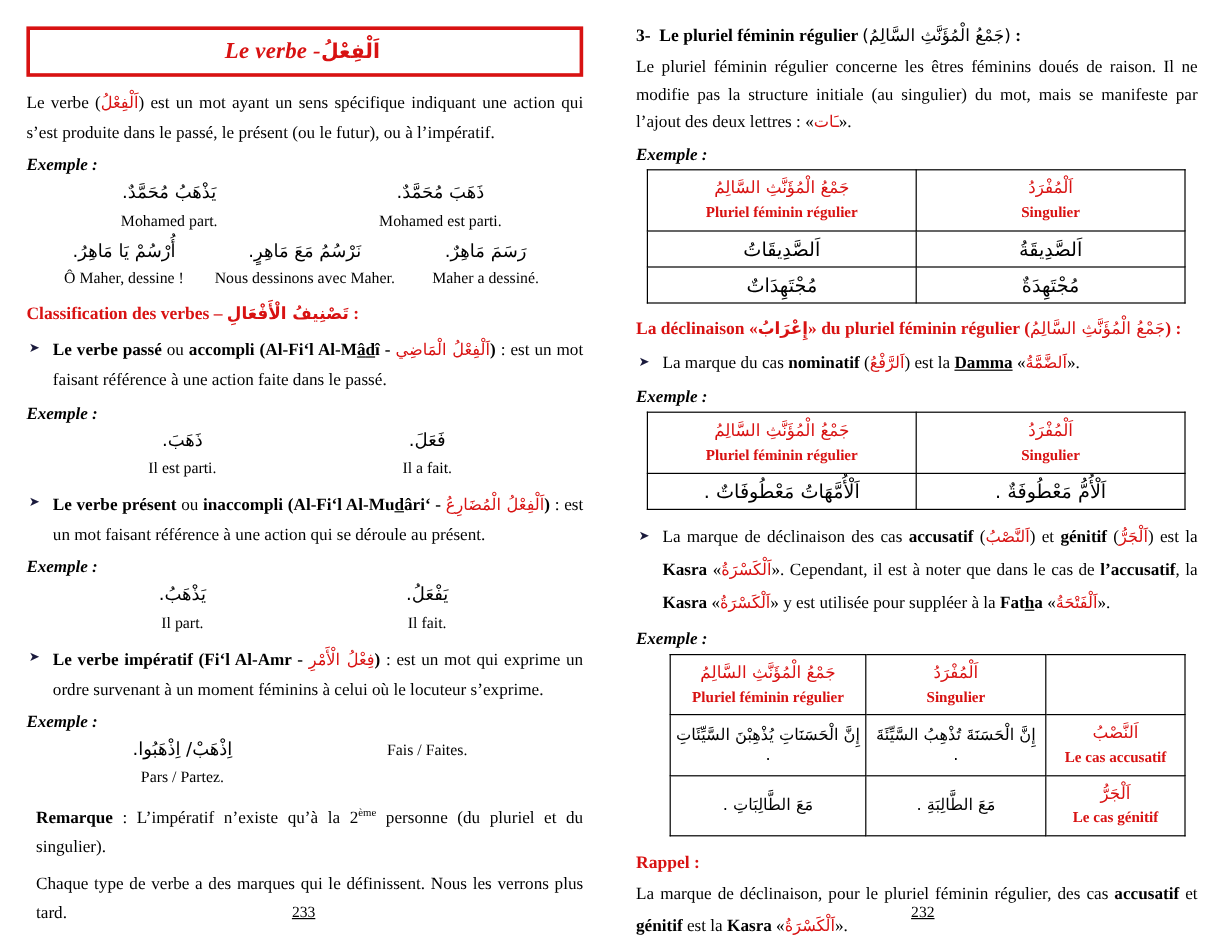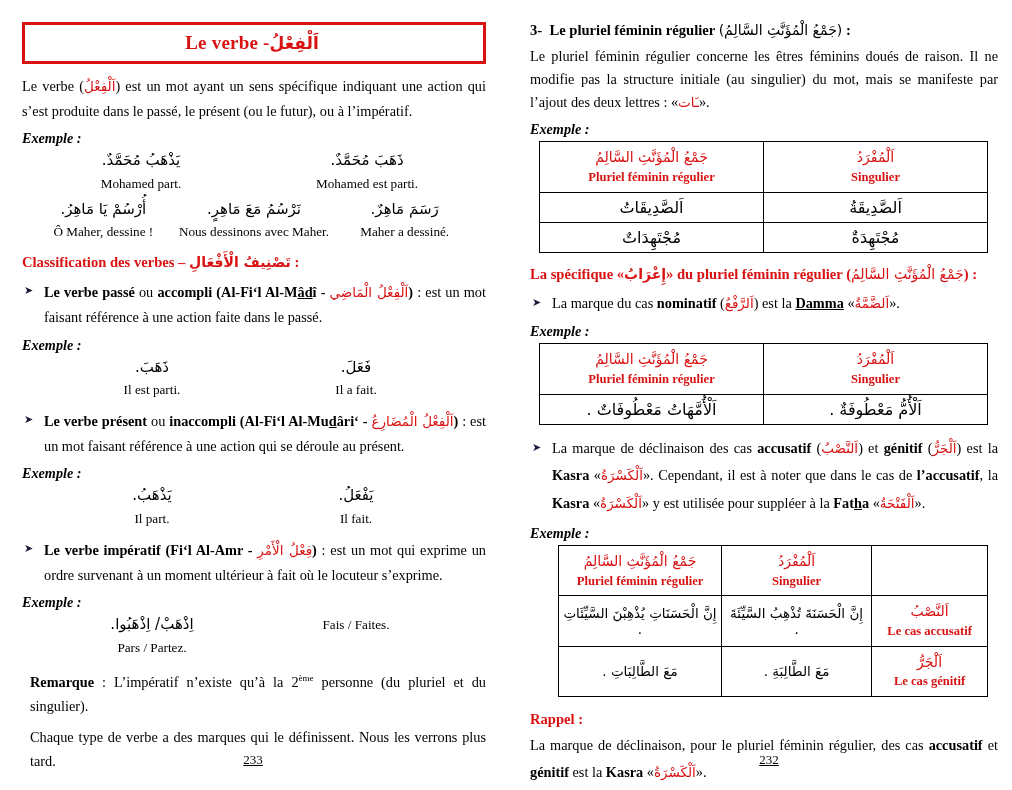--- a/index.html
+++ b/index.html
@@ -61,20 +61,21 @@
     display: flex;
     align-items: center;
     justify-content: center;
     margin-bottom: 10px;
   }
   .title-box .title-text {
     color: #d81212;
     font-weight: bold;
     font-size: 19px;
     letter-spacing: .2px;
+    font-style: italic;
   }
   .title-box .title-ar {
     font-family: "DejaVu Sans", sans-serif;
     color: #d81212;
     font-weight: bold;
     font-size: 17px;
     direction: rtl;
     unicode-bidi: embed;
     margin-right: 4px;
   }
@@ -261,21 +262,21 @@
       <div class="ex-cell">
         <div class="ex-ar">يَفْعَلُ.</div>
         <div class="ex-fr">Il fait.</div>
       </div>
       <div class="ex-cell">
         <div class="ex-ar">يَذْهَبُ.</div>
         <div class="ex-fr">Il part.</div>
       </div>
     </div>
 
-    <div class="bullet"><b>Le verbe impératif</b><b> (Fi‘l Al-Amr - </b><span class="ar-red">فِعْلُ الْأَمْرِ</span><b>)</b><span> : est un mot qui exprime un ordre survenant à un moment ultérieur à fait où le locuteur s’exprime.</span></div>
+    <div class="bullet"><b>Le verbe impératif</b><b> (Fi‘l Al-Amr - </b><span class="ar-red">فِعْلُ الْأَمْرِ</span><b>)</b><span> : est un mot qui exprime un ordre survenant à un moment féminins à celui où le locuteur s’exprime.</span></div>
     <div class="ex-label">Exemple :</div>
     <div class="ex-grid2">
       <div class="ex-cell">
         <div class="ex-fr">Fais / Faites.</div>
       </div>
       <div class="ex-cell">
         <div class="ex-ar">اِذْهَبْ/ اِذْهَبُوا.</div>
         <div class="ex-fr">Pars / Partez.</div>
       </div>
     </div>
@@ -311,21 +312,21 @@
           <td class="cell-ar">اَلصَّدِيقَةُ</td>
         </tr>
         <tr>
           <td class="cell-ar">مُجْتَهِدَاتٌ</td>
           <td class="cell-ar">مُجْتَهِدَةٌ</td>
         </tr>
       </tbody>
         </table>
     </div>
 
-    <div class="sec-head" style="margin:13px 0 6px 0;"><span>La spécifique «</span><span class="sh-ar">إِعْرَابُ</span><span>» du pluriel féminin régulier (</span><span class="sh-ar" style="font-weight:normal;">جَمْعُ الْمُؤَنَّثِ السَّالِمُ</span><span>) :</span></div>
+    <div class="sec-head" style="margin:13px 0 6px 0;"><span>La déclinaison «</span><span class="sh-ar">إِعْرَابُ</span><span>» du pluriel féminin régulier (</span><span class="sh-ar" style="font-weight:normal;">جَمْعُ الْمُؤَنَّثِ السَّالِمُ</span><span>) :</span></div>
 
     <div class="bullet-plain"><span>La marque du cas </span><b>nominatif</b><span> (</span><span class="ar-red">اَلرَّفْعُ</span><span>) est la </span><b class="u">Damma</b><span> «</span><span class="ar-red">اَلضَّمَّةُ</span><span>».</span></div>
 
     <div class="ex-label">Exemple :</div>
 
     <div class="tblwrap2">
       <table class="tbl">
         <tbody>
             <tr>
           <td>

